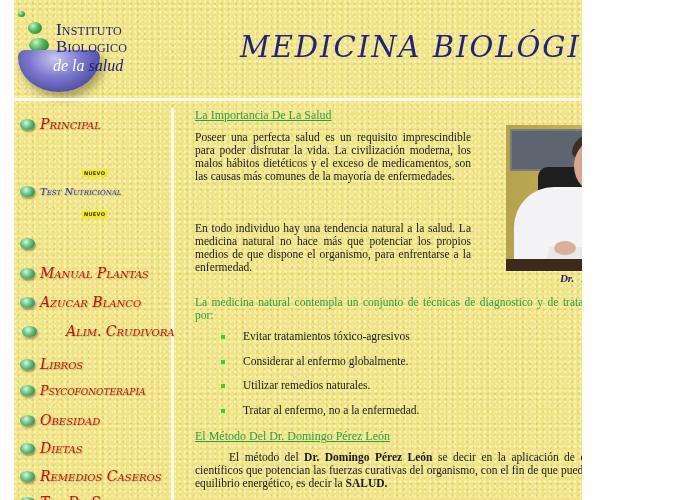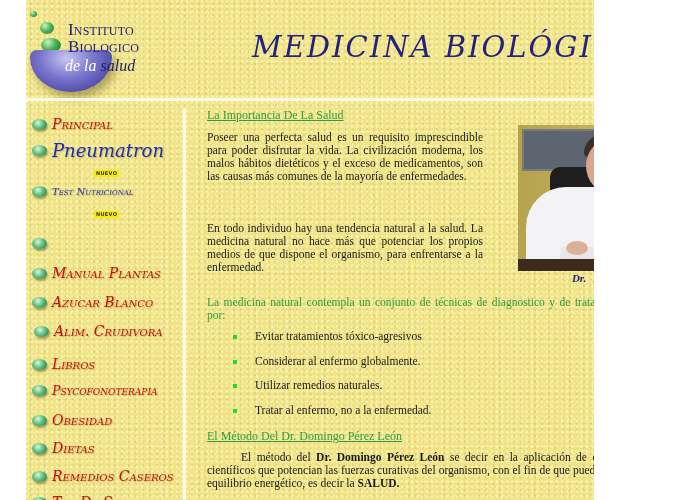--- a/index.html
+++ b/index.html
@@ -5,21 +5,21 @@
     html, body {
       margin: 0;
       padding: 0;
       width: 700px;
       height: 500px;
       overflow: hidden;
       background: #ffffff;
     }
     .page {
       position: absolute;
-      left: 26px;
+      left: 14px;
       top: 0;
       width: 568px;
       height: 500px;
       background-color: #f1e486;
       background-image:
         radial-gradient(circle at 20% 30%, rgba(255,255,220,0.55) 0.8px, transparent 1.6px),
         radial-gradient(circle at 70% 60%, rgba(190,175,80,0.35) 0.8px, transparent 1.6px),
         radial-gradient(circle at 40% 80%, rgba(255,255,230,0.45) 0.7px, transparent 1.4px);
       background-size: 5px 5px, 7px 6px, 6px 7px;
       overflow: hidden;
@@ -157,42 +157,38 @@
   </div>
 
   <div class="hdivider"></div>
   <div class="vdivider"></div>
 
   <nav class="sidebar">
     <a class="nav-item" style="top:8px;">
       <span class="orb"></span>
       <span class="nav-label">Principal</span>
     </a>
-    <a class="nav-item" style="top:32px;">
-      <span class="orb"></span>
-      <span class="nav-label blue big">Pneumatron</span>
-    </a>
     <span class="badge" style="left:68px;top:62px;">NUEVO</span>
     <a class="nav-item" style="top:78px;">
       <span class="orb"></span>
       <span class="nav-label blue" style="font-size:10px;">Test Nutricional</span>
     </a>
     <span class="badge" style="left:68px;top:103px;">NUEVO</span>
     <a class="nav-item" style="top:130px;">
       <span class="orb"></span>
     </a>
     <a class="nav-item" style="top:157px;">
       <span class="orb"></span>
       <span class="nav-label">Manual Plantas</span>
     </a>
     <a class="nav-item" style="top:186px;">
       <span class="orb"></span>
       <span class="nav-label">Azucar Blanco</span>
     </a>
-    <a class="nav-item" style="top:215px;left:8px;">
+    <a class="nav-item" style="top:215px;left:8px;gap:24px;">
       <span class="orb"></span>
       <span class="nav-label">Alim. Crudivora</span>
     </a>
     <a class="nav-item" style="top:248px;">
       <span class="orb"></span>
       <span class="nav-label">Libros</span>
     </a>
     <a class="nav-item" style="top:275px;">
       <span class="orb"></span>
       <span class="nav-label" style="font-size:12.5px;">Psycofonoterapia</span>

